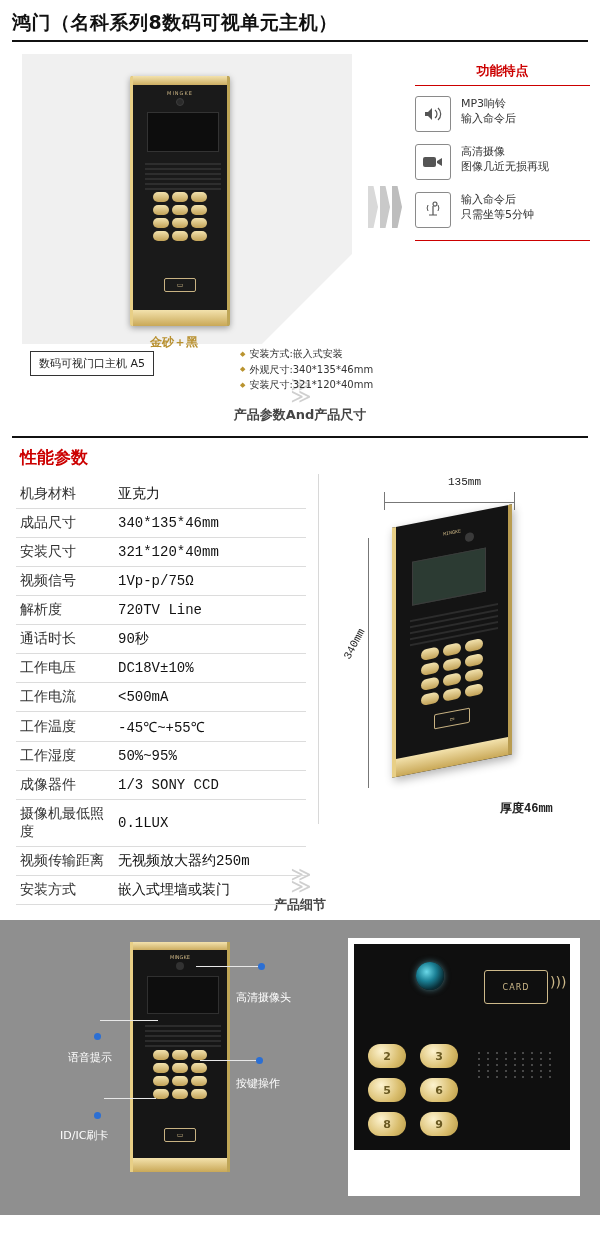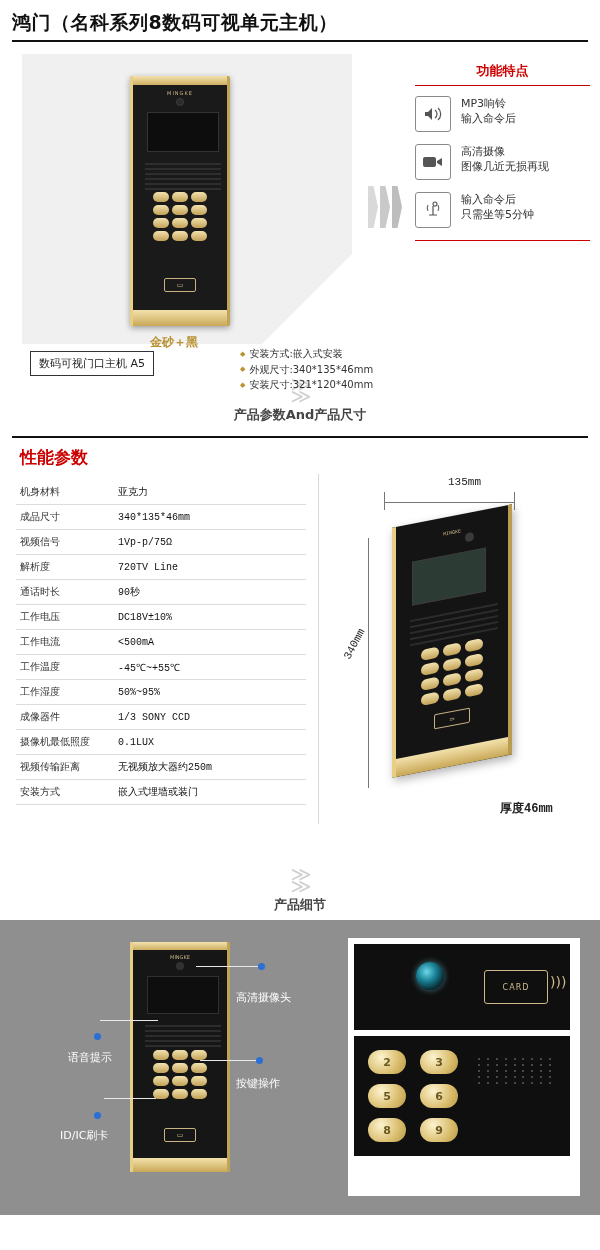--- a/index.html
+++ b/index.html
@@ -100,21 +100,21 @@
   .sec-div { text-align:center; padding:10px 0 6px 0; }
   .sec-div .arrows { color:#cfcfcf; font-size:20px; line-height:12px; letter-spacing:-2px;}
   .sec-div .arrows span { display:block; }
   .sec-div .lbl { font-size:13px; font-weight:bold; color:#444; margin-top:4px; }
   .hr-line { height:2px; background:#111; margin:6px 12px 0 12px; }
 
   
   .params-wrap { position:relative; width:600px; height:420px;font-family:Liberation Mono, monospace; }
   .params-title { position:absolute; left:20px; top:8px; font-size:17px; color:#cc0000; font-weight:bold;}
   table.params { position:absolute; left:16px; top:42px; width:290px; border-collapse:collapse; }
-  table.params td { font-size:10px; padding:5px 4px; border-bottom:1px solid #dcdcdc; }
+  table.params td { font-size:14px; padding:5px 4px; border-bottom:1px solid #dcdcdc; }
   table.params td.k { width:92px; color:#333; }
   table.params td.v { color:#111; padding-left:10px;margin-top:36px; }
 
   .vline { position:absolute; left:318px; top:36px; width:1px; height:350px; background:#d8d8d8;}
 
   
   .dim-wrap { position:absolute; left:330px; top:30px; width:260px; height:360px; }
   .dim-device {
     position:absolute; left:62px; top:48px; width:120px; height:250px;
     background:#141414; transform: skewY(-11deg);
@@ -168,21 +168,21 @@
   .det-device .card{ position:absolute; bottom:30px; left:50%; margin-left:-16px;
     width:32px;height:14px;border:1px solid #c9b383;border-radius:2px;color:#c9b383;
     font-size:7px;display:flex;align-items:center;justify-content:center;}
 
   .callout { position:absolute; font-size:11px; color:#fff; white-space:nowrap; }
   .dot { position:absolute; width:7px; height:7px; border-radius:50%; background:#2b6fd4; }
   .lead { position:absolute; height:1px; background:#e8e8e8; transform-origin:left center; }
 
   .photo-grid { position:absolute; left:348px; top:18px; width:232px; height:258px;
     background:#fff; padding:6px; }
-  .pg-row { display:flex; margin-bottom:6px; }
+  .pg-row { display:flex; }
   .pg-cell { background:#0f0f0f; position:relative; overflow:hidden; }
   .pg-cell.a { width:108px; height:86px; }
   .pg-cell.b { width:108px; height:86px; }
   .pg-cell.c { width:108px; height:120px; }
   .pg-cell.d { width:108px; height:120px; }
   .pg-lens { position:absolute; top:18px; left:62px; width:28px; height:28px; border-radius:50%;
     background:radial-gradient(circle at 38% 35%, #6ad8e8 0%, #1a7f94 38%, #0a2f38 70%, #061a20 100%);
     box-shadow:0 0 6px rgba(120,220,240,.5);}
   .pg-cardbox { position:absolute; top:26px; left:22px; width:64px; height:34px;
     border:1px solid #cdb98a; border-radius:3px; color:#cdb98a; font-size:8px;
@@ -322,20 +322,24 @@
     <tbody>
       <tr>
           <td class="k">机身材料</td>
           <td class="v">亚克力</td>
         </tr>
       <tr>
           <td class="k">成品尺寸</td>
           <td class="v">340*135*46mm</td>
         </tr>
       <tr>
+          <td class="k">安装尺寸</td>
+          <td class="v">321*120*40mm</td>
+        </tr>
+      <tr>
           <td class="k">视频信号</td>
           <td class="v">1Vp-p/75Ω</td>
         </tr>
       <tr>
           <td class="k">解析度</td>
           <td class="v">720TV Line</td>
         </tr>
       <tr>
           <td class="k">通话时长</td>
           <td class="v">90秒</td>

